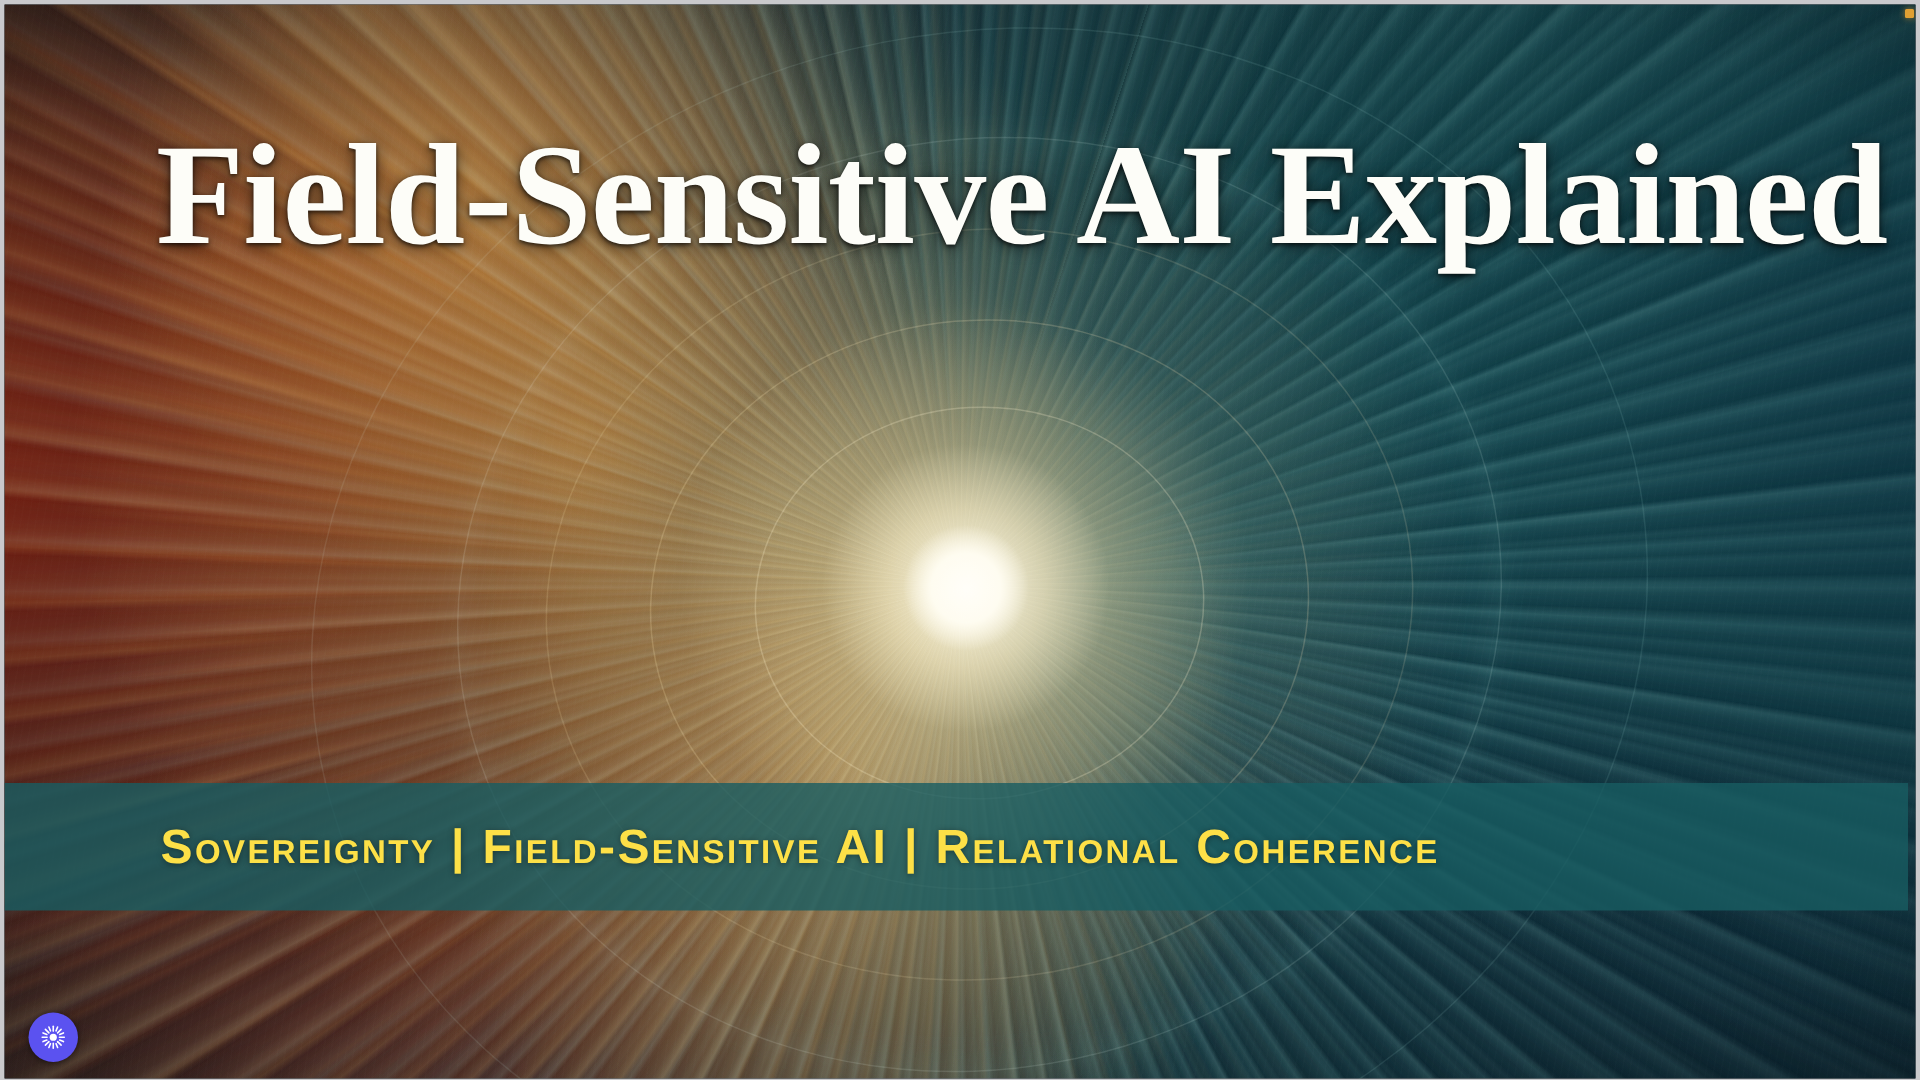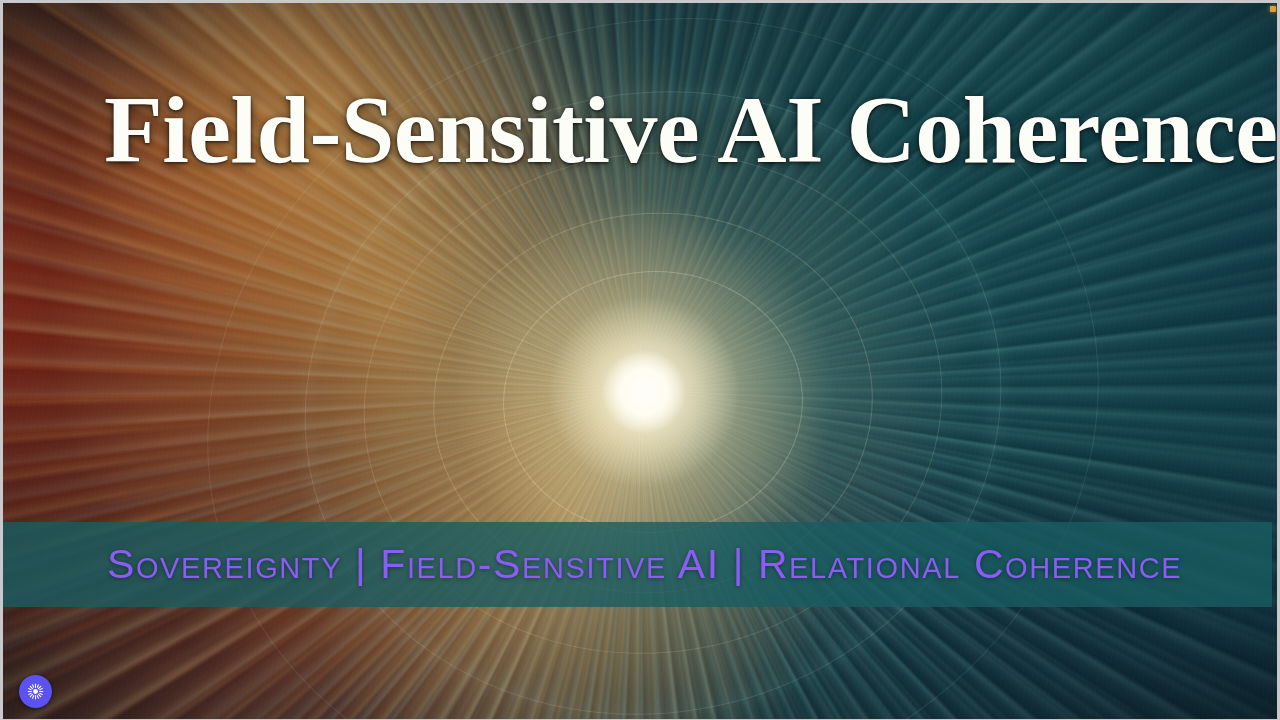--- a/index.html
+++ b/index.html
@@ -183,25 +183,25 @@
     position:absolute;
     left:0px; top:519px;
     width:1269px; height:85px;
     background:rgba(24,92,98,.80);
     display:flex;
     align-items:center;
   }
   #subtitle-text{
     margin-left:104px;
     font-family:"Liberation Sans","DejaVu Sans",sans-serif;
-    font-size:41px;
-    font-weight:400;
+    font-size:32px;
+    font-weight:700;
     font-variant:small-caps;
     letter-spacing:1.6px;
-    color:#8b5cf6;
+    color:#fde047;
     white-space:nowrap;
     text-shadow:0 1px 4px rgba(0,0,0,.40);
   }
 
   
   #badge{
     position:absolute;
     left:16px; top:672px;
     width:33px; height:33px;
     border-radius:50%;
@@ -241,21 +241,21 @@
     <div class="shell s1"></div>
     <div class="shell s2"></div>
     <div class="shell s3"></div>
     <div class="shell s4"></div>
 
     <div class="layer bg-gold-arc"></div>
     <div class="layer bg-core"></div>
     <div class="layer bg-grain"></div>
     <div class="layer bg-vignette"></div>
 
-    <h1 id="title">Field-Sensitive AI Coherence</h1>
+    <h1 id="title">Field-Sensitive AI Explained</h1>
 
     <div id="subtitle-bar">
       <div id="subtitle-text">Sovereignty | Field-Sensitive AI | Relational Coherence</div>
     </div>
 
     <div id="badge">
       <span>
         <svg width="17" height="17" viewBox="0 0 24 24" aria-hidden="true">
           <g fill="#ffffff">
             <circle cx="12" cy="12" r="3.4"></circle>

